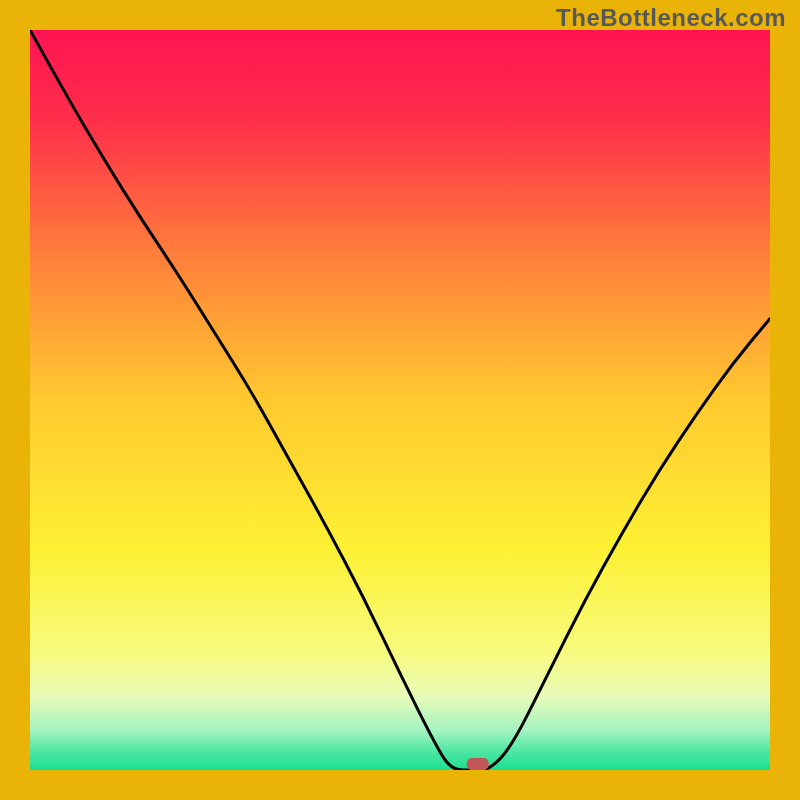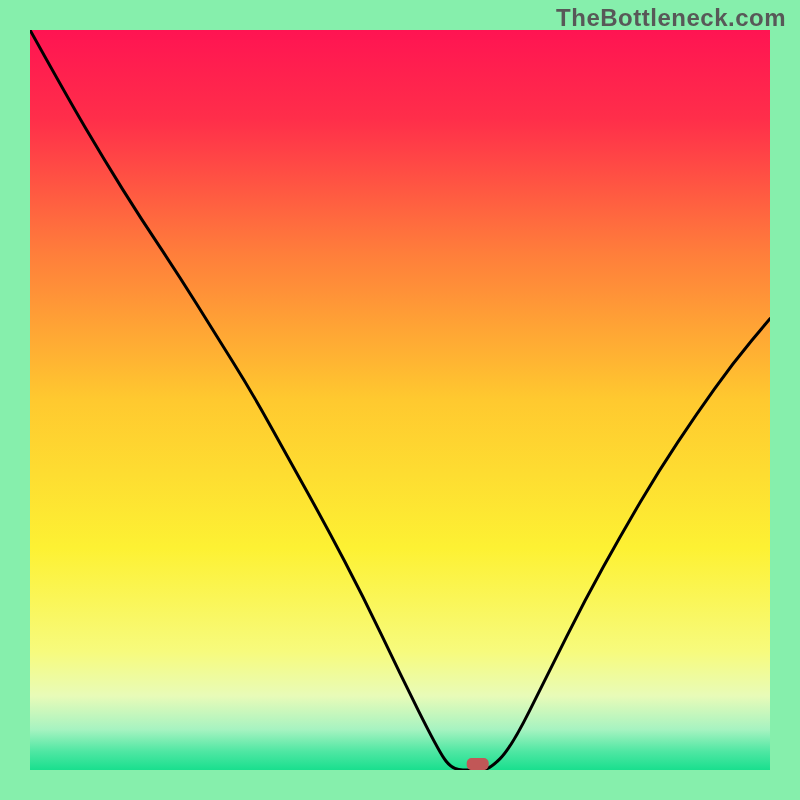--- a/index.html
+++ b/index.html
@@ -8,21 +8,21 @@
     width: 800px;
     height: 800px;
     background: #000;
     overflow: hidden;
     font-family: Arial, Helvetica, sans-serif;
   }
   .frame {
     position: relative;
     width: 800px;
     height: 800px;
-    background: #86efac;
+    background: #eab308;
     text-align: center;
   }
   .watermark {
     position: absolute;
     top: 4px;
     right: 14px;
     font-size: 24px;
     font-weight: 600;
     color: #585858;
     letter-spacing: 0.5px;

